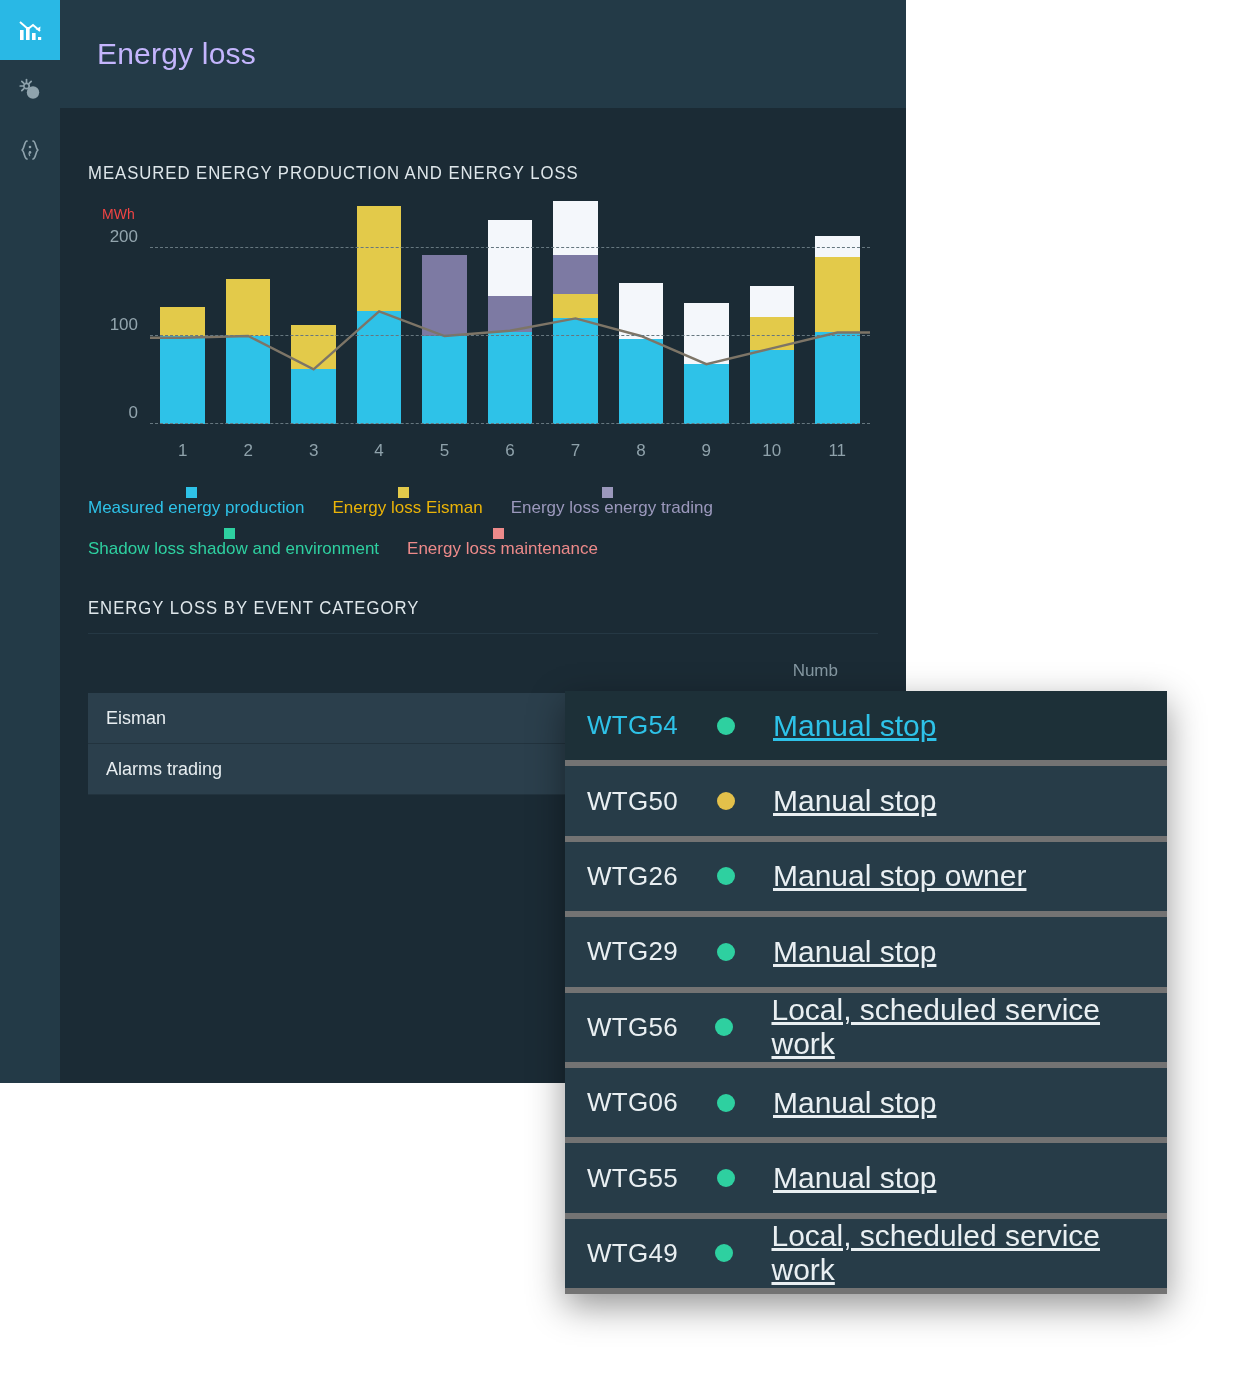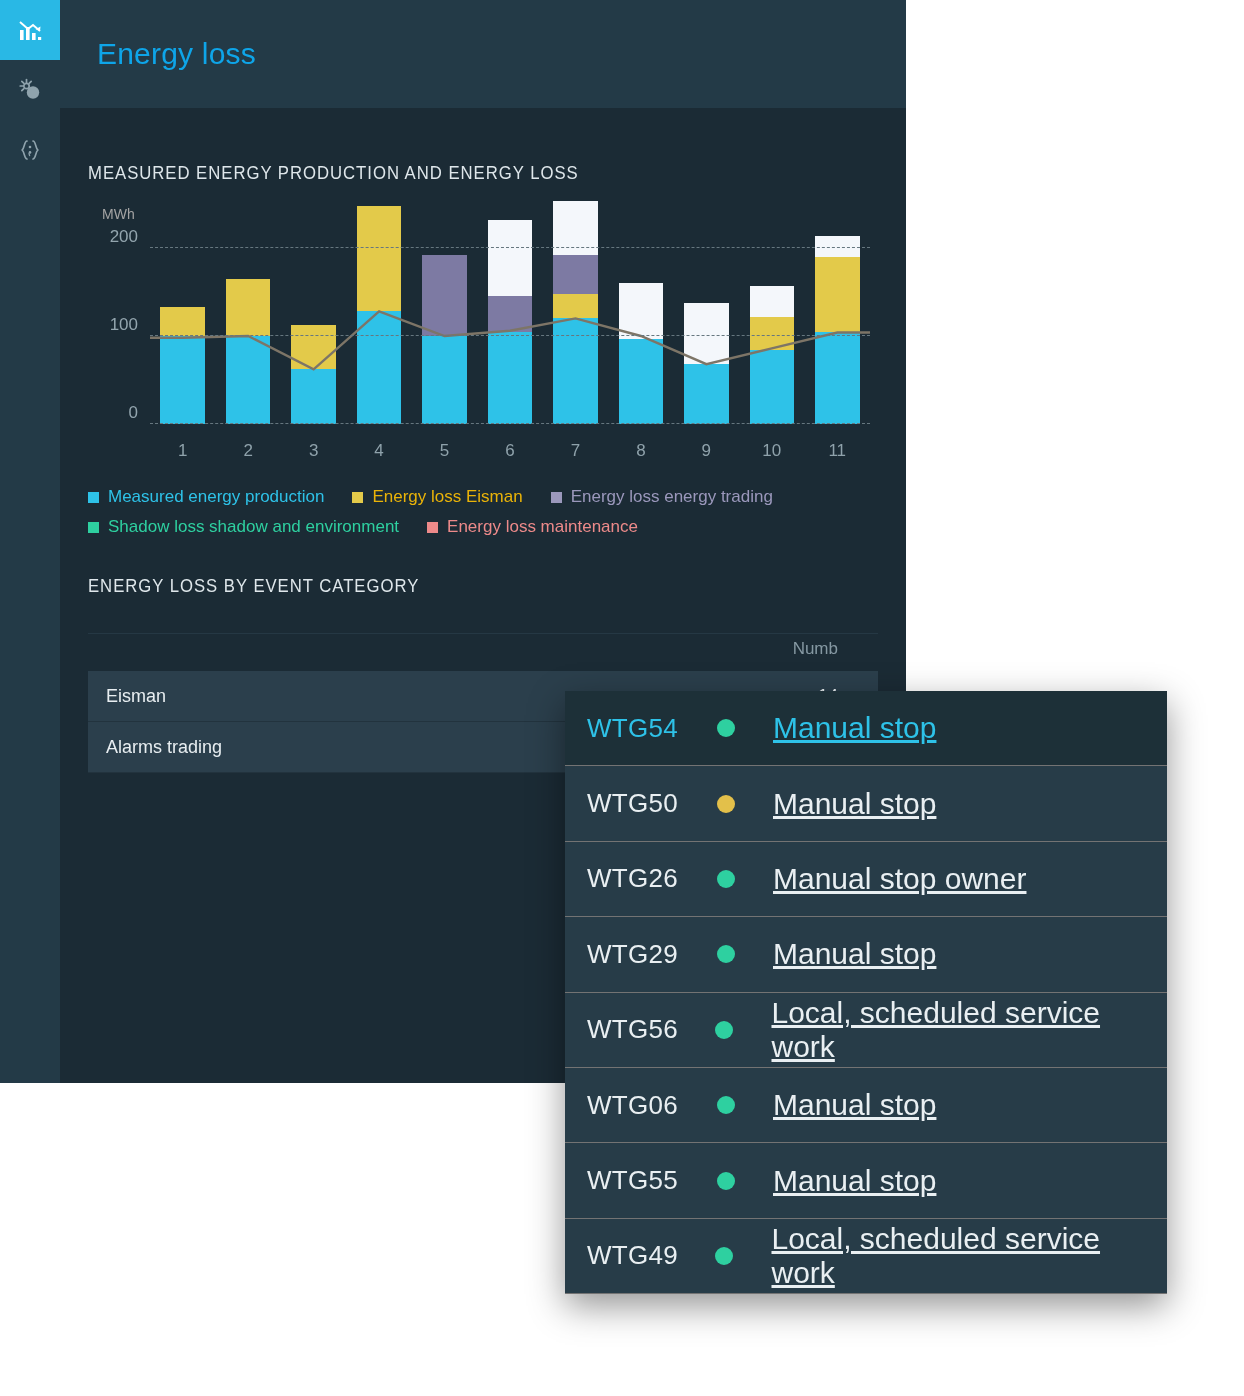--- a/index.html
+++ b/index.html
@@ -33,21 +33,21 @@
   .side-item svg { display: block; }
 
   
   .header {
     position: absolute; left: 60px; top: 0;
     width: 846px; height: 108px;
     background: #233a47;
     display: flex; align-items: center;
   }
   .header-title {
-    color: #0ea5e9;
+    color: #c4b5fd;
     font-size: 30px;
     font-weight: 400;
     padding-left: 37px;
     letter-spacing: .2px;
   }
 
   
   .content {
     position: absolute; left: 60px; top: 108px;
     width: 846px; height: 975px;
@@ -71,21 +71,21 @@
   }
 
   
   .chart-wrap {
     position: relative;
     margin-top: 22px;
     width: 790px; height: 275px;
   }
   .yaxis-unit {
     position: absolute; left: 14px; top: 0;
-    color: #a3a3a3; font-size: 14px;
+    color: #ef4444; font-size: 14px;
   }
   .ytick {
     position: absolute; left: 0; width: 50px;
     text-align: right;
     color: #93a5ae; font-size: 17px;
     transform: translateY(-50%);
   }
   .gridline {
     position: absolute; left: 62px; right: 8px; height: 0;
     border-top: 1px dashed #66777f;
@@ -130,20 +130,21 @@
     margin-top: 6px;
     width: 800px;
     display: flex; flex-wrap: wrap;
     row-gap: 10px;
   }
   .legend-item {
     display: flex; align-items: center;
     margin-right: 28px;
     font-size: 17px;
     white-space: nowrap;
+    flex-direction: column;
   }
   .legend-swatch {
     width: 11px; height: 11px;
     margin-right: 9px;
     flex: 0 0 auto;
   }
 
   
   .table-section { padding-top: 38px; position: relative; }
   .table-head {
@@ -179,21 +180,21 @@
     position: absolute;
     left: 565px; top: 691px;
     width: 602px; height: 603px;
     background: #273c48;
     box-shadow: 0 12px 34px rgba(0,0,0,.42);
     overflow: hidden;
   }
   .ov-row {
     display: flex; align-items: center;
     height: 75.4px;
-    border-bottom: 1px solid #737373;
+    border-bottom: 6px solid #737373;
     padding-left: 22px;
   }
   .ov-row.selected { background: #1d3038; }
   .ov-id {
     width: 130px;
     color: #e9eff2; font-size: 26px;
     letter-spacing: .3px;
   }
   .ov-row.selected .ov-id { color: #2ec2e8; }
   .ov-dot {

